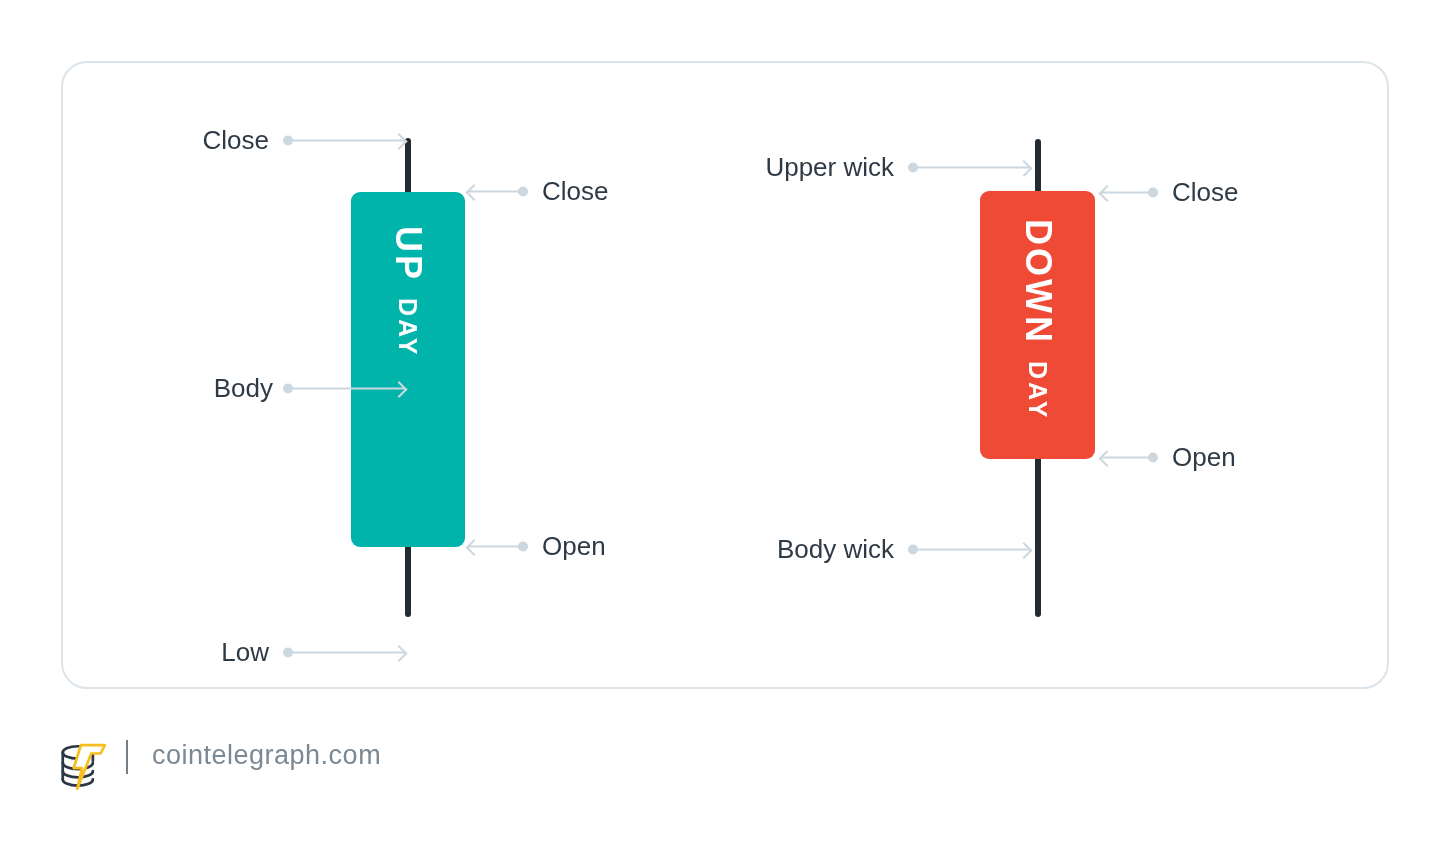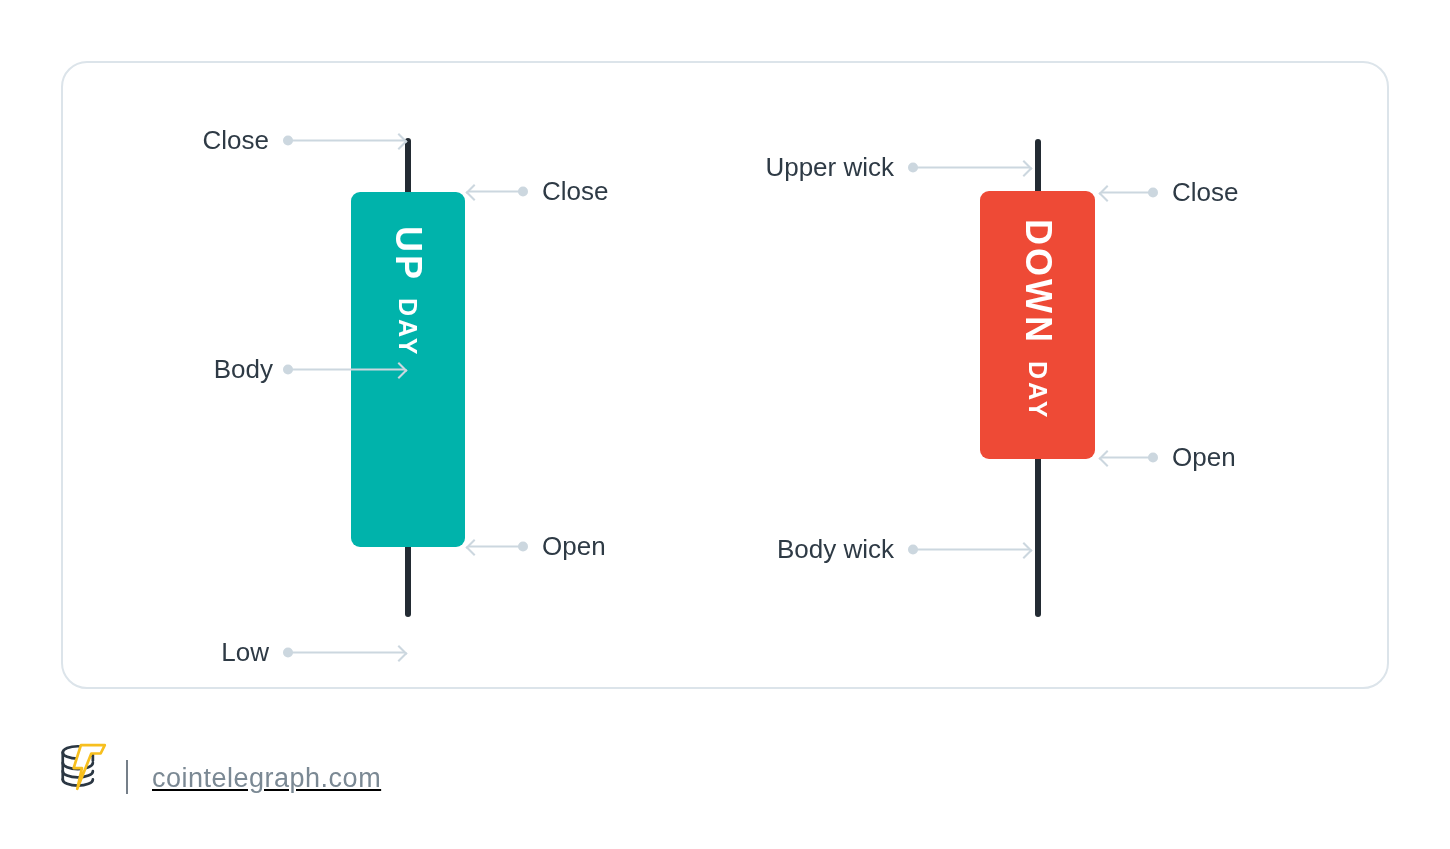--- a/index.html
+++ b/index.html
@@ -94,22 +94,21 @@
     left:0;
     border-bottom:2.5px solid var(--arrow);
     border-left:2.5px solid var(--arrow);
     transform:rotate(45deg);
   }
   
   .footer{
     position:absolute;
     left:56px;top:740px;
     display:flex;
-    align-items:flex-end;
-    text-decoration:underline;
+    align-items:flex-start;
   }
   .footer-sep{
     width:2px;height:34px;
     background:#757f89;
     margin-left:16px;
   }
   .footer-site{
     margin-left:24px;
     font-size:27px;
     color:var(--footer-text);
@@ -134,21 +133,21 @@
   <div class="candle-body" style="left: 980px; top: 191px; width: 115px; height: 268px; background: rgb(238, 74, 54);">
     <div class="vtext" style="top:28px;">
       <span class="vword">DOWN</span><span class="vsub">DAY</span>
     </div>
   </div>
 
   <div class="annot" style="right:1045px;top:140px;">
     <span class="annot-text">Close</span>
     <div class="arrow arrow-right" style="width:120px;"></div>
   </div>
-  <div class="annot" style="right:1045px;top:369px;gap:12px;">
+  <div class="annot" style="right:1045px;top:388px;gap:12px;">
     <span class="annot-text">Body</span>
     <div class="arrow arrow-right" style="width:120px;"></div>
   </div>
   <div class="annot" style="right:1045px;top:615px;margin-top:37px;">
     <span class="annot-text">Low</span>
     <div class="arrow arrow-right" style="width:120px;"></div>
   </div>
 
   <div class="annot" style="left:468px;top:191px;">
     <div class="arrow arrow-left" style="width:58px;"></div>

